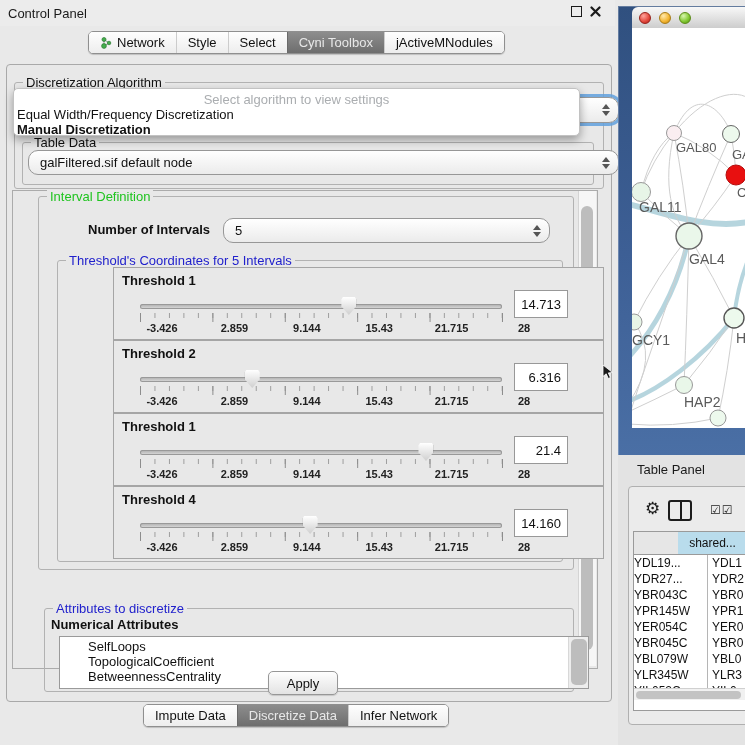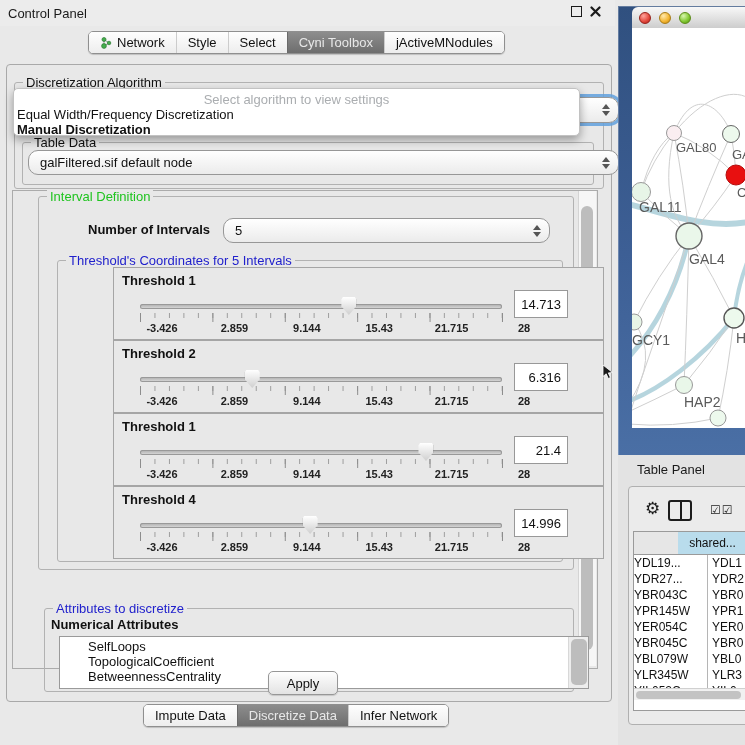--- a/index.html
+++ b/index.html
@@ -246,21 +246,21 @@
           <div class="tick-major"></div>
         </div>
       <div class="slabels">
         <span style="left:0%">-3.426</span>
         <span style="left:20%">2.859</span>
         <span style="left:40%">9.144</span>
         <span style="left:60%">15.43</span>
         <span style="left:80%">21.715</span>
         <span style="left:100%">28</span>
       </div>
-      <div class="valbox">14.996</div>
+      <div class="valbox">14.160</div>
     </div>
   </div>
 
   <div class="abs group" style="left:44px;top:608px;width:528px;height:82px;">
     <span class="glabel" style="color:#2121cc;">Attributes to discretize</span>
     <span class="abs" style="left:6px;top:8px;font-size:13px;font-weight:bold;">Numerical Attributes</span>
     <div class="listbox" style="left:14px;top:27px;width:508px;height:51px;padding-left:20px;">
       <div style="padding-top:2px;">SelfLoops</div>
       <div>TopologicalCoefficient</div>
       <div>BetweennessCentrality</div>

